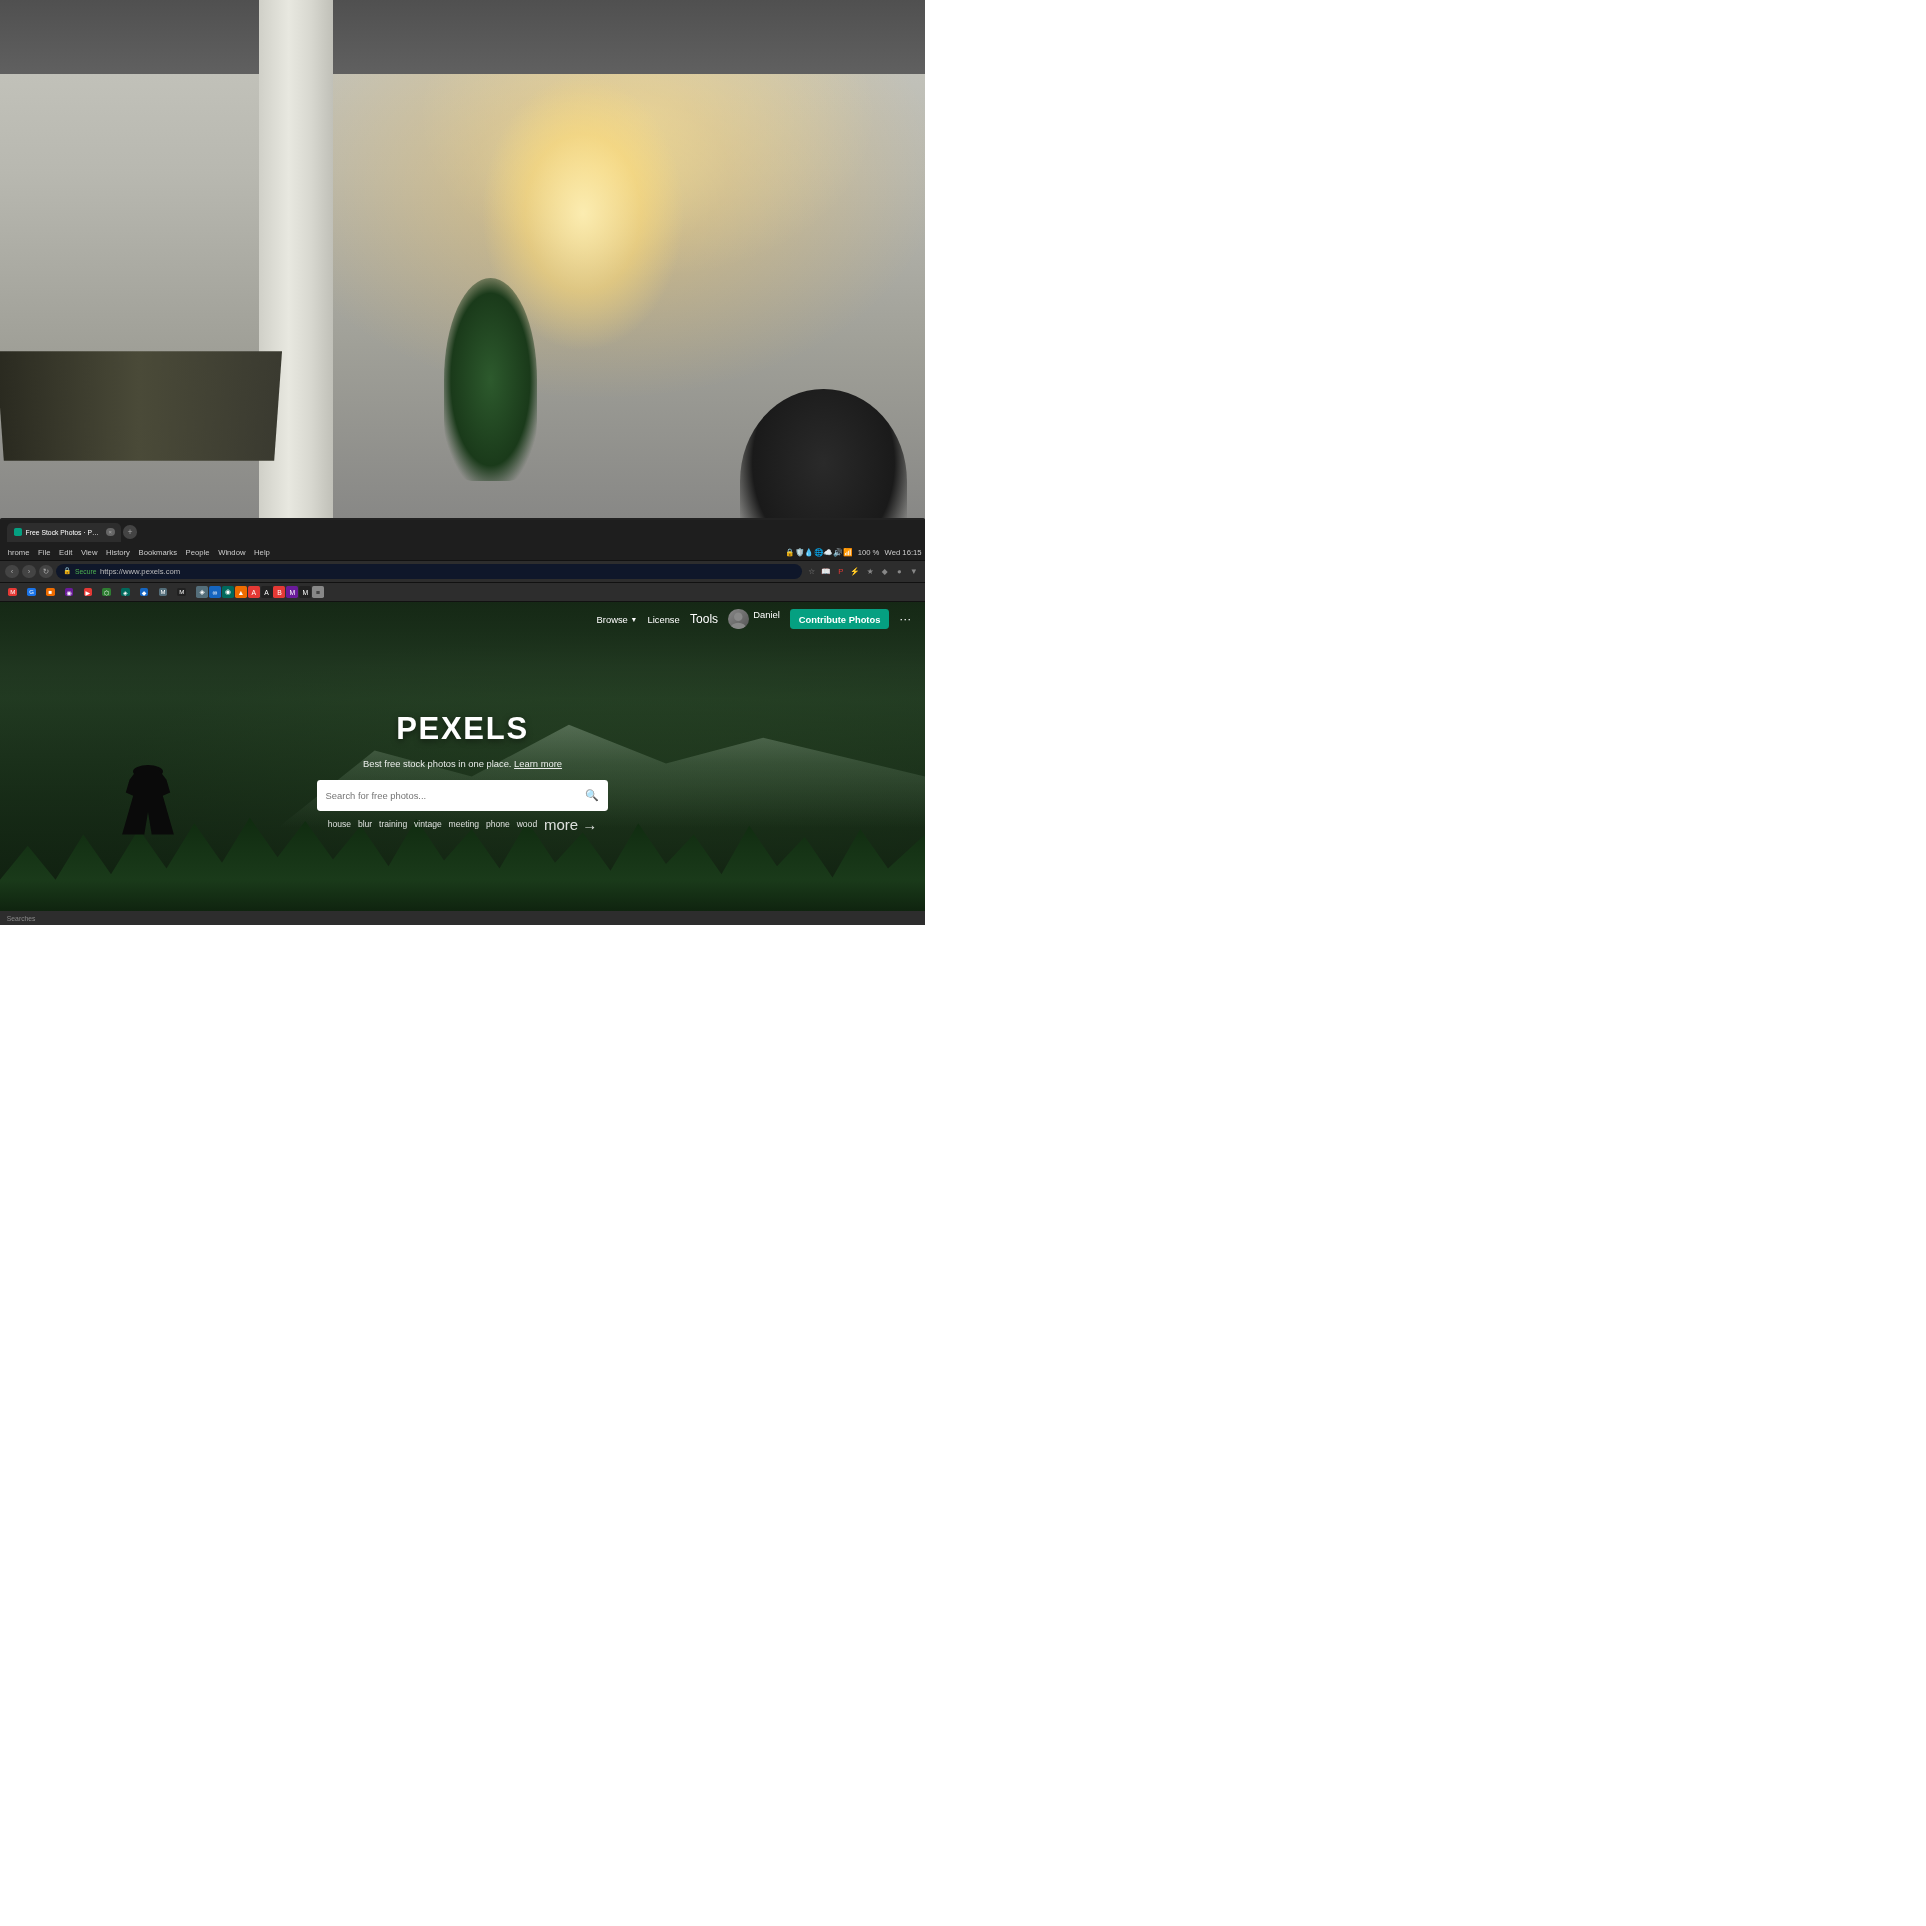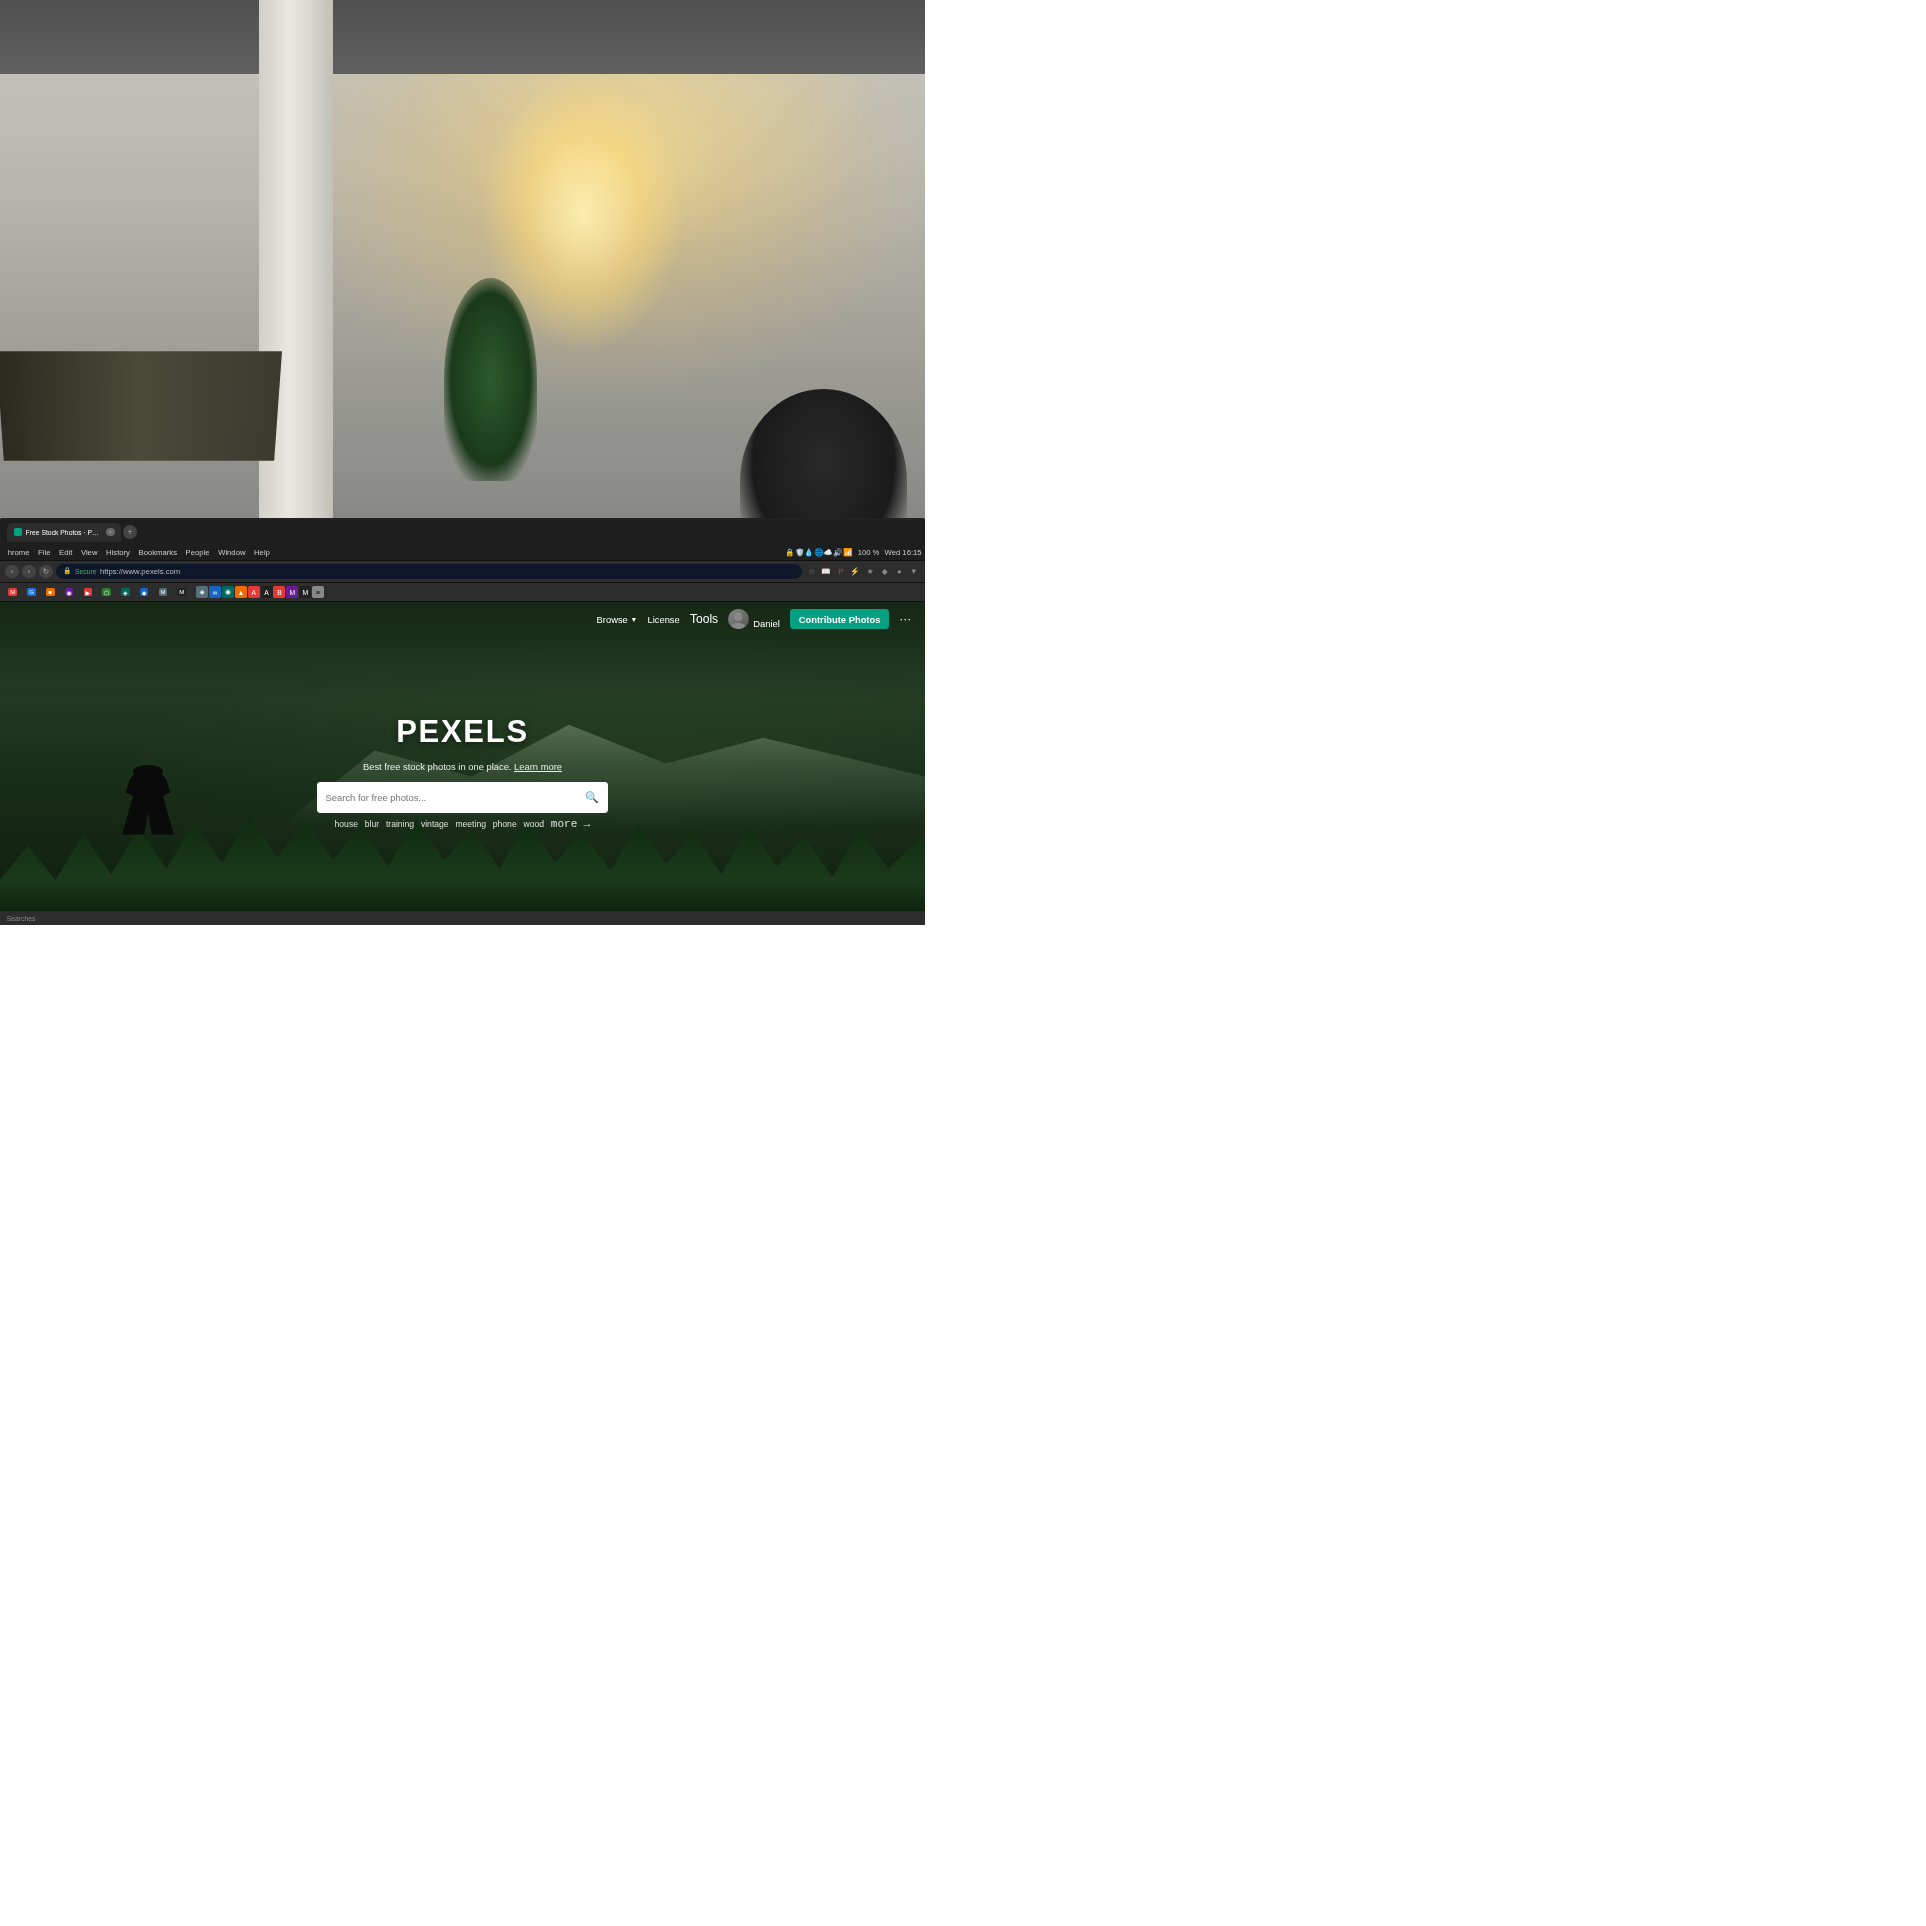--- a/index.html
+++ b/index.html
@@ -337,21 +337,21 @@
 
     .nav-tools {
       font-size: 12px;
       color: #fff;
       cursor: pointer;
       font-weight: 500;
     }
 
     .nav-user {
       display: flex;
-      align-items: flex-end;
+      align-items: flex-start;
       gap: 4.3px;
       cursor: pointer;
     }
 
     .user-avatar {
       width: 20.5px;
       height: 20.5px;
       border-radius: 50%;
       background: linear-gradient(135deg, #888 0%, #555 100%);
       overflow: hidden;
@@ -507,27 +507,26 @@
       justify-content: center;
     }
 
     .search-tag {
       font-size: 8.6px;
       color: rgba(255,255,255,0.85);
       cursor: pointer;
     }
 
     .search-tag-more {
-      font-size: 11px;
+      font-size: 15px;
       color: rgba(255,255,255,0.85);
       cursor: pointer;
       display: flex;
       align-items: center;
       gap: 1.7px;
-      font-family: Liberation Mono, monospace;
     }
 
     
     .status-bar {
       position: absolute;
       bottom: 0;
       left: 0; right: 0;
       height: 13.7px;
       background: #2d2d2d;
       display: flex;

